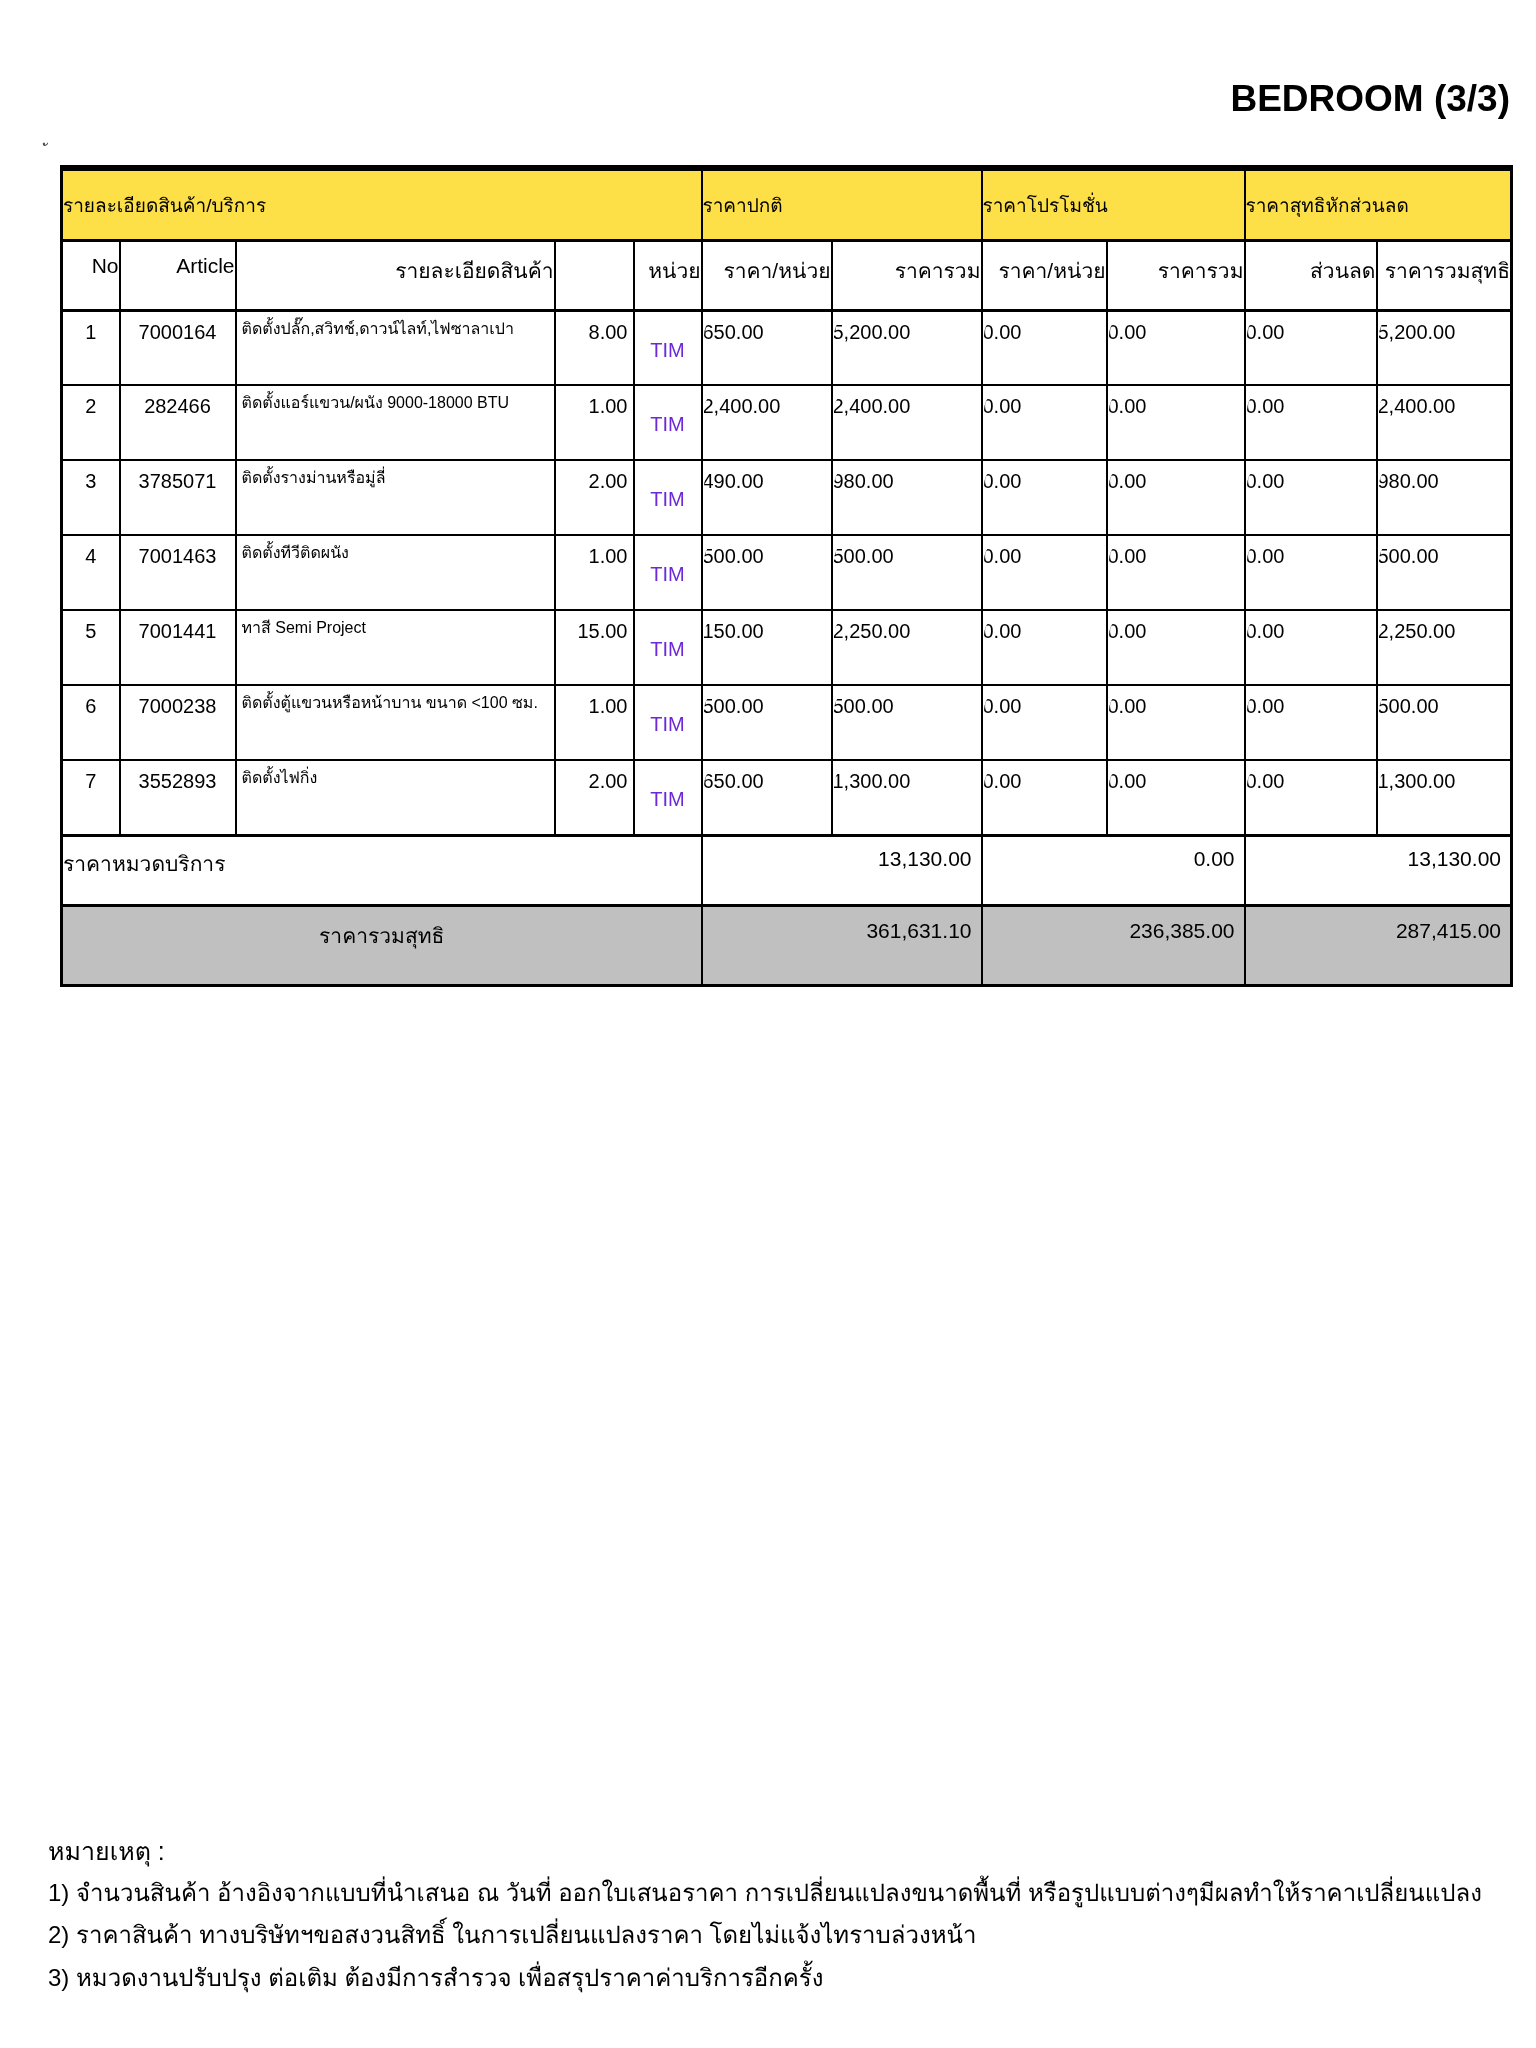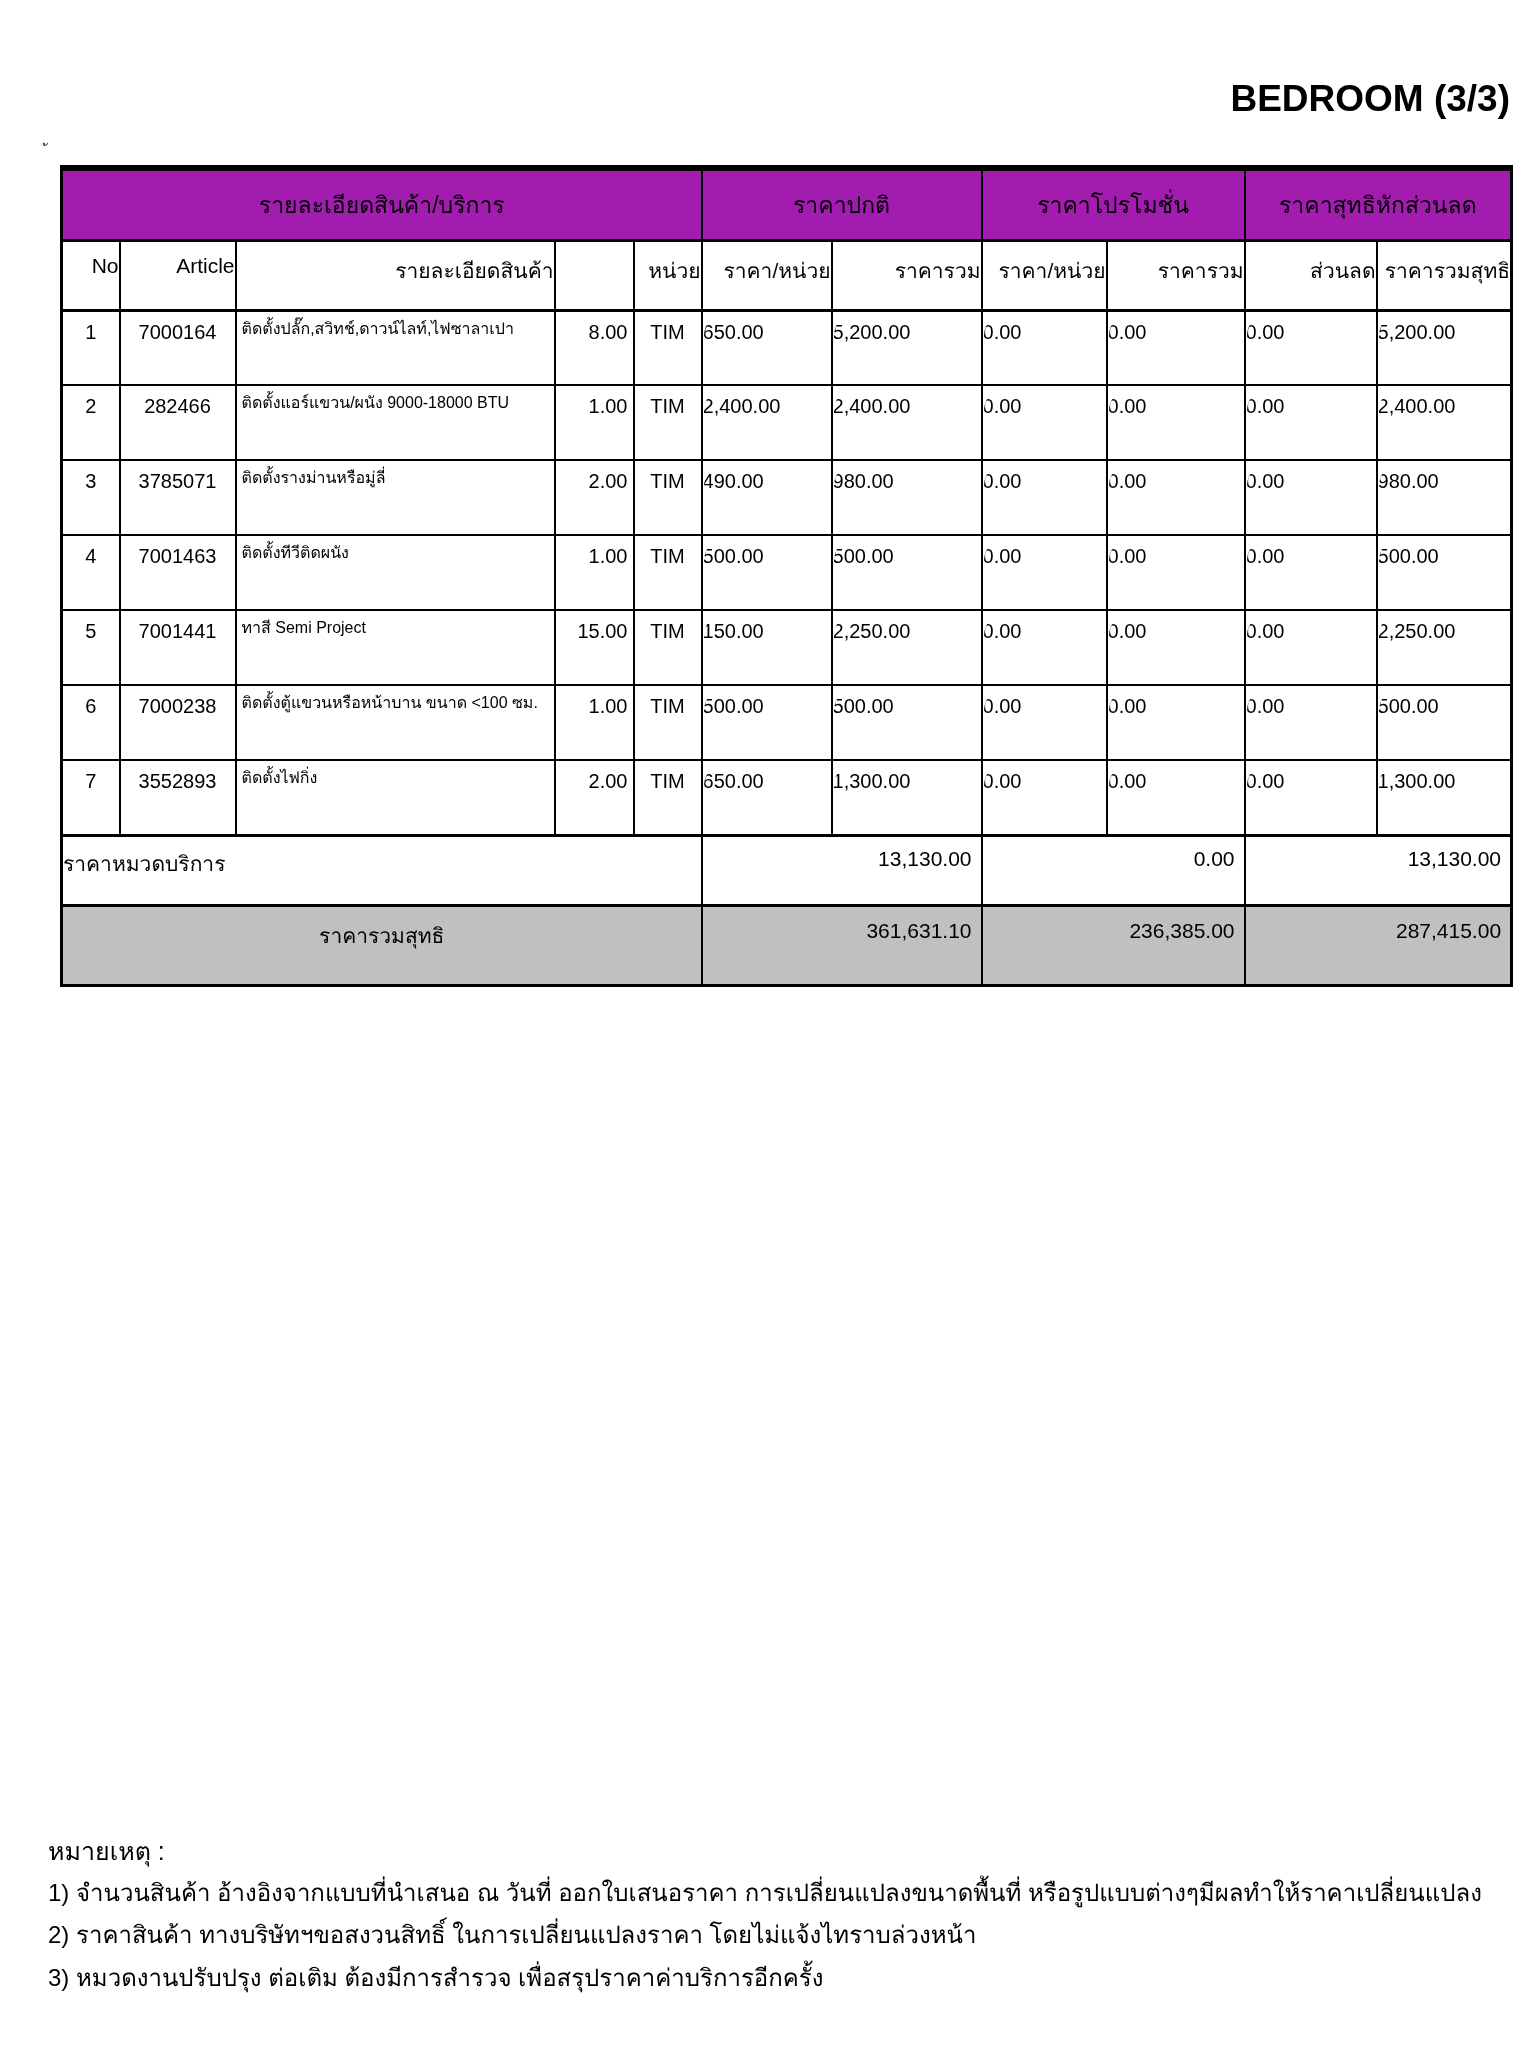--- a/index.html
+++ b/index.html
@@ -44,43 +44,43 @@
   table.quote td, table.quote th {
     border: 2px solid #000;
     font-weight: normal;
     overflow: hidden;
     white-space: nowrap;
   }
   table.quote { border: 3px solid #000; }
 
   tr.group-row th {
     height: 72px;
-    background: #a21caf;
-    font-size: 23px;
-    text-align: center;
+    background: #fde047;
+    font-size: 19px;
+    text-align: left;
     vertical-align: middle;
     border-top: 6px solid #000;
     border-bottom: 3px solid #000;
   }
   tr.cols-row th {
     height: 70px;
     background: #fff;
     font-size: 21px;
     text-align: right;
     vertical-align: top;
     padding-top: 12px;
     border-bottom: 3px solid #000;
   }
 
   tr.data-row td { height: 75px; vertical-align: top; font-size: 20px; }
   tr.data-row td.c-no      { text-align: center; padding-top: 9px; }
   tr.data-row td.c-article { text-align: center; padding-top: 9px; }
   tr.data-row td.c-desc    { text-align: left; font-size: 16px; padding: 4px 4px 0 5px; }
   tr.data-row td.c-qty     { text-align: right; padding: 9px 5px 4px 0; margin-top: 27px; }
-  tr.data-row td.c-unit    { text-align: center; padding-top: 9px; color: #000000; }
+  tr.data-row td.c-unit    { text-align: center; padding-top: 27px; color: #6d28d9; }
   tr.data-row td.c-money   { padding: 9px 9px 0 0; border-radius: 26px; }
 
   tr.service-row td {
     height: 70px;
     vertical-align: top;
     font-size: 21px;
     border-top: 3px solid #000;
     background: #fff;
   }
   tr.service-row td.f-label { padding-top: 10px; }

